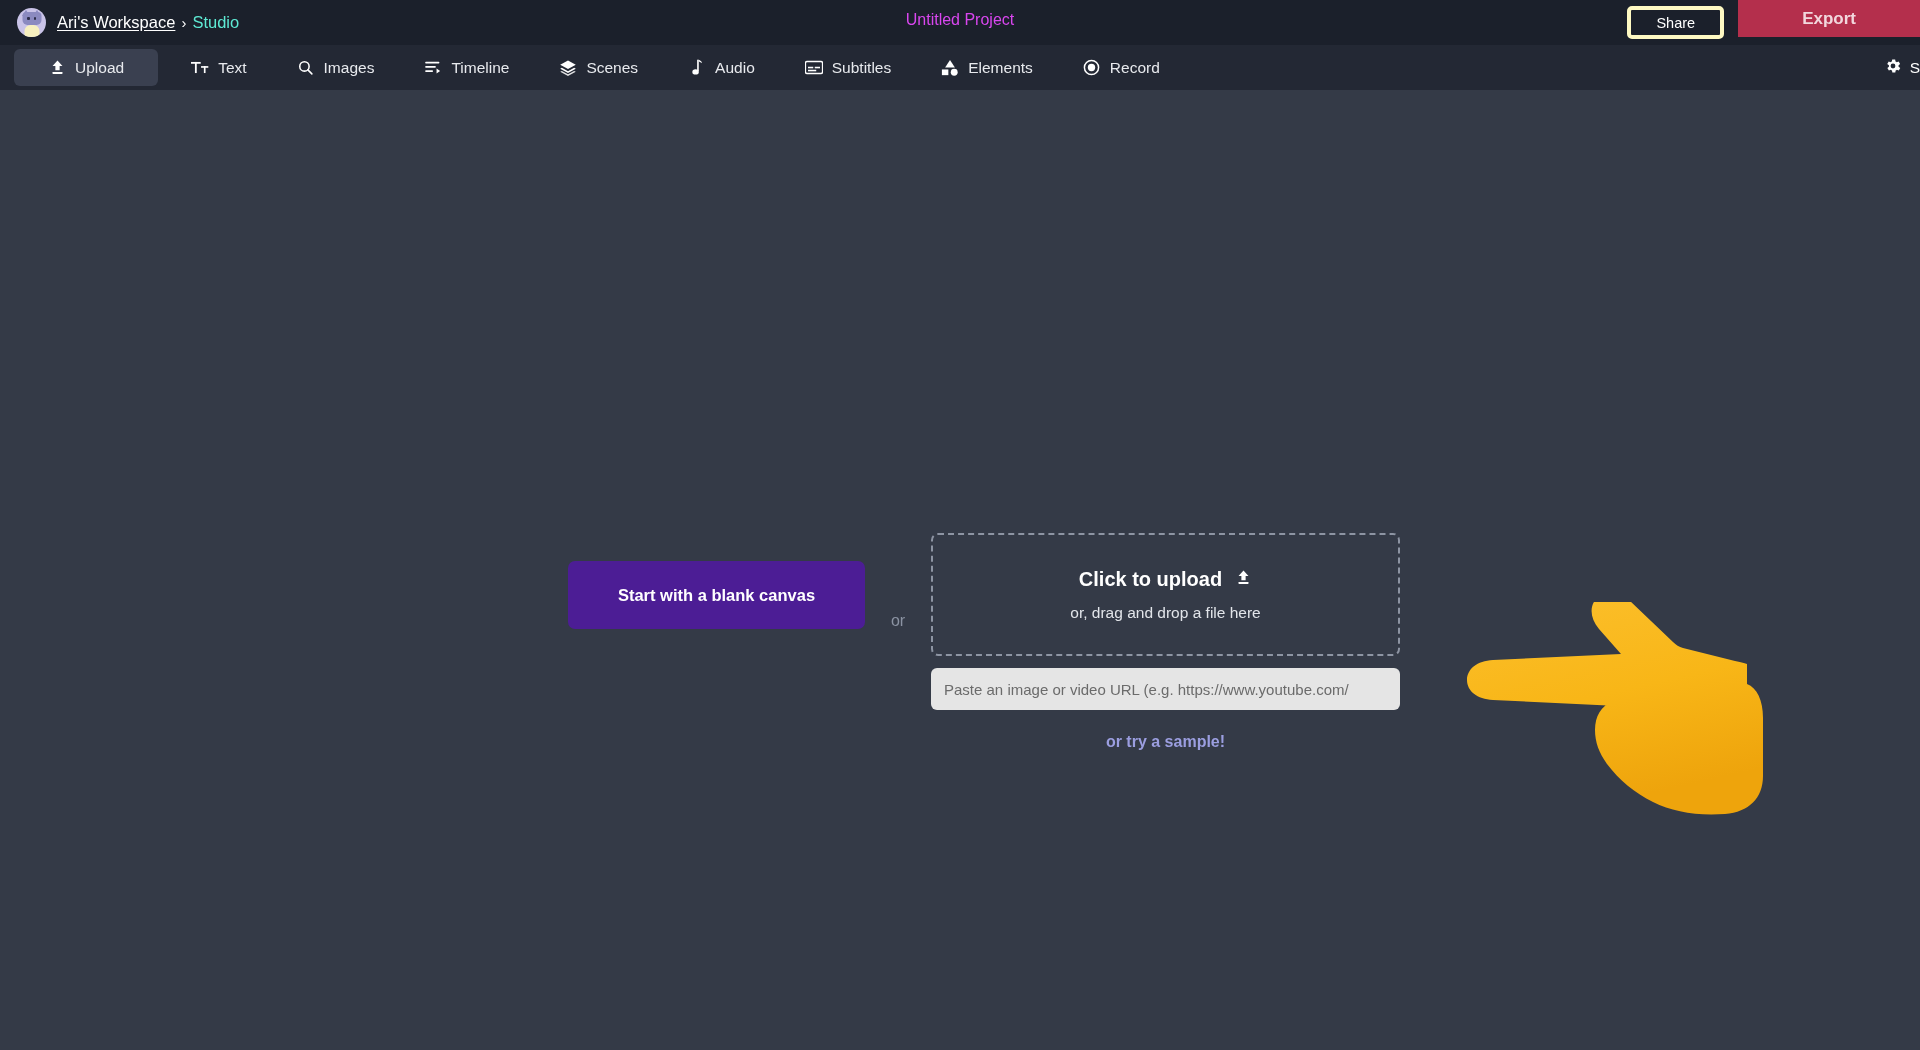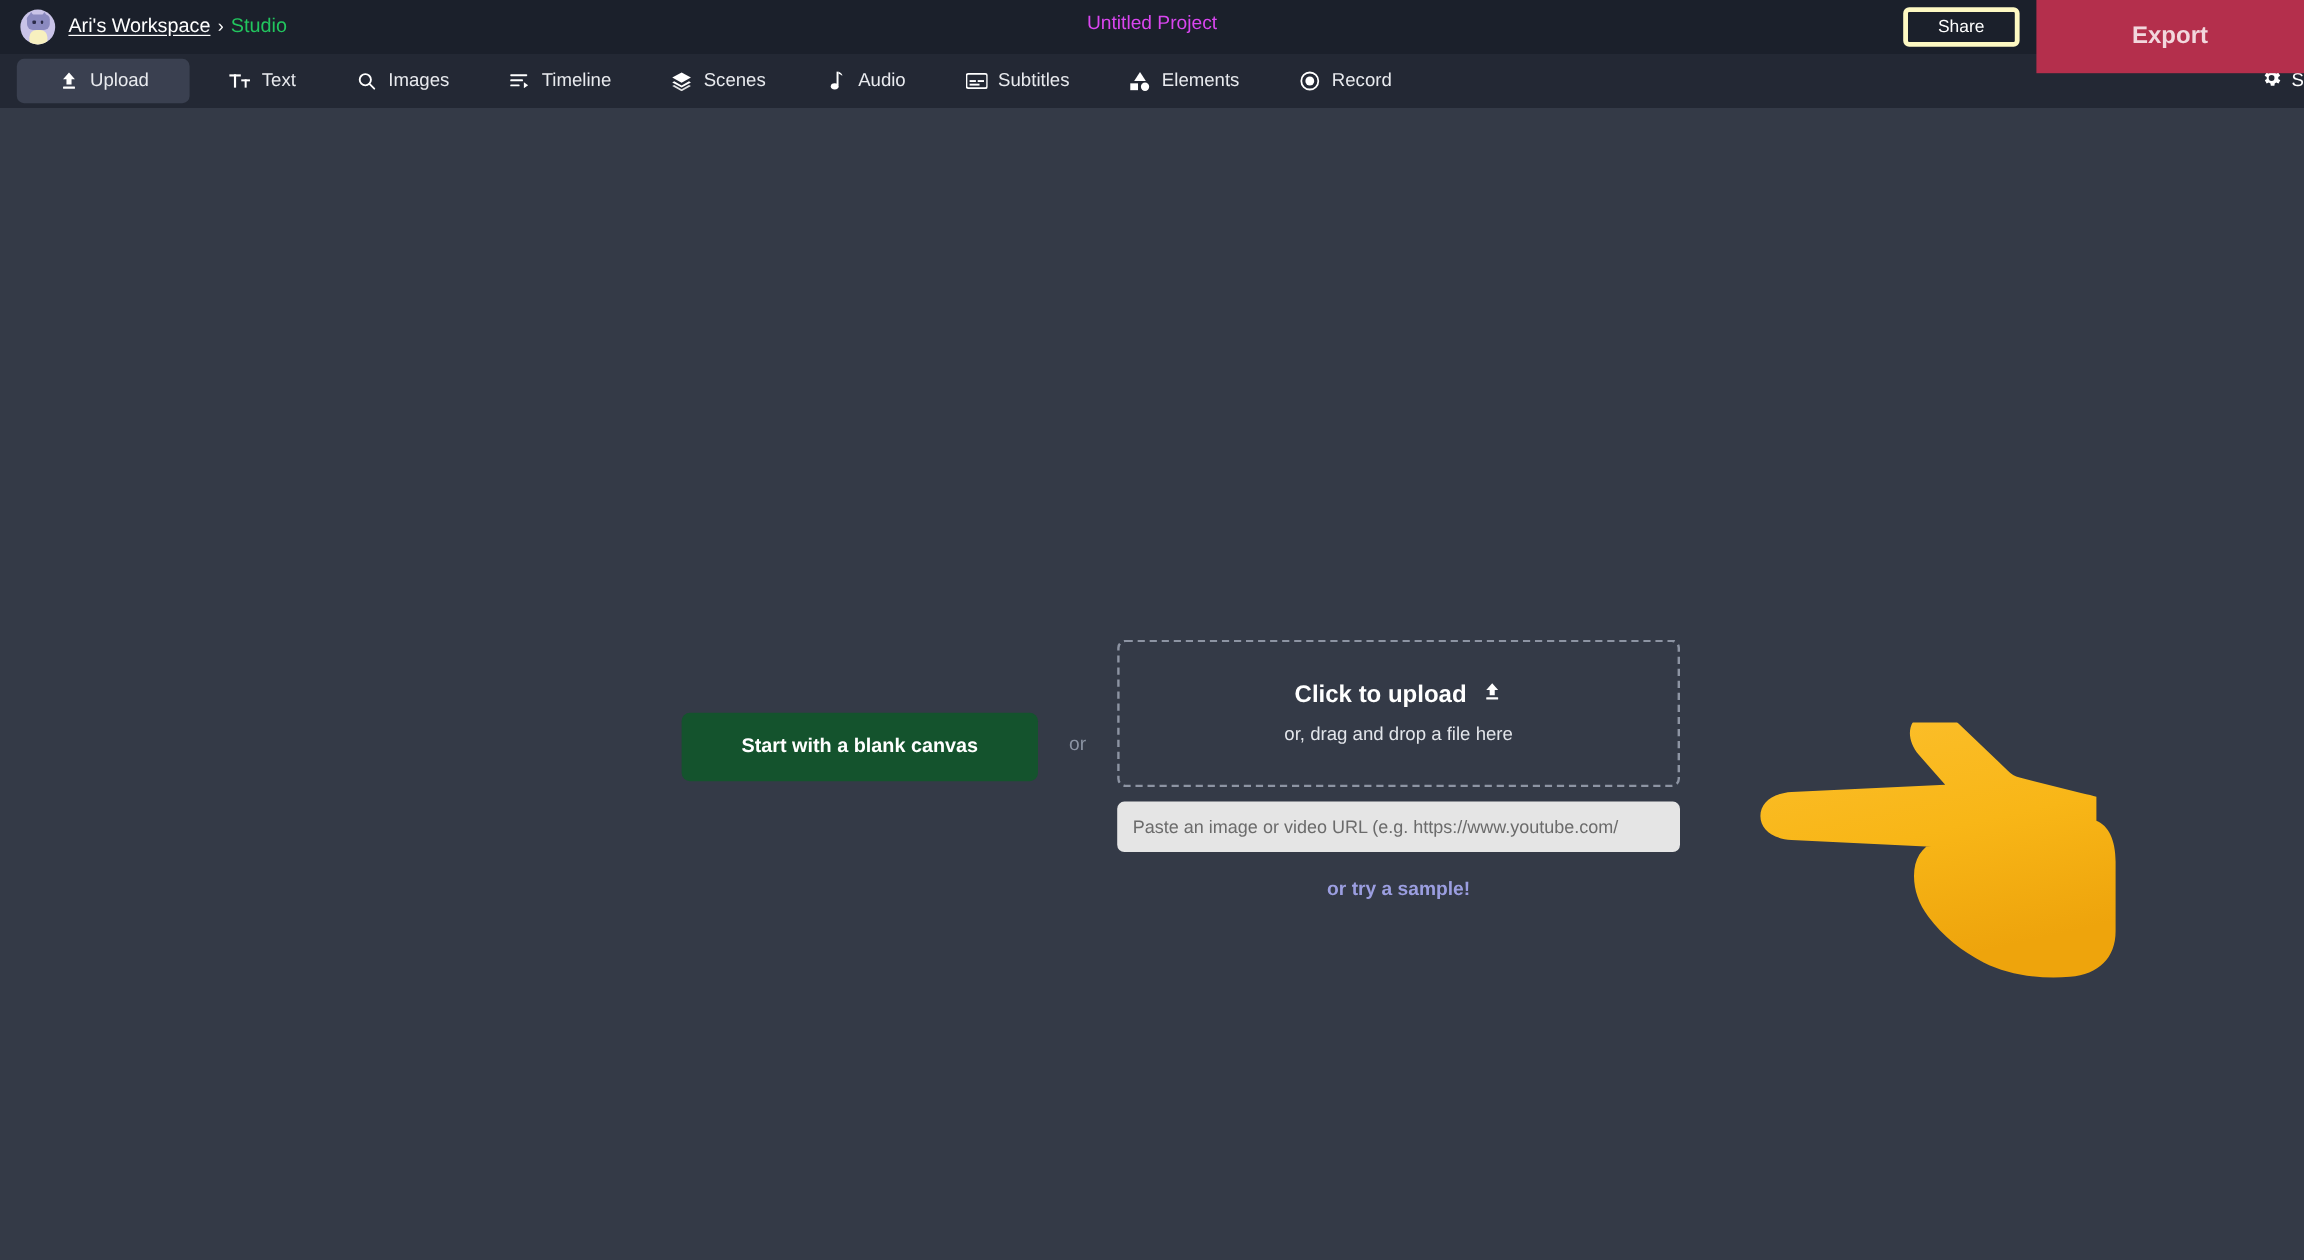--- a/index.html
+++ b/index.html
@@ -95,21 +95,21 @@
     gap: 6px;
     white-space: nowrap;
   }
   .breadcrumb .ws {
     text-decoration: underline;
     text-underline-offset: 2px;
     cursor: pointer;
     font-weight: 400;
   }
   .breadcrumb .sep { color: #ffffff; font-size: 15px; }
-  .breadcrumb .cur { color: #22c55e; }
+  .breadcrumb .cur { color: #5eead4; }
 
   .project-title {
     position: absolute;
     left: 0; right: 0;
     top: 11px;
     margin: 0 auto;
     width: 400px;
     text-align: center;
     font-size: 16px;
     color: #d946ef;
@@ -131,26 +131,26 @@
     border: 4px solid #fef9c3;
     border-radius: 5px;
     color: #ffffff;
     font-size: 14.5px;
     font-family: inherit;
     cursor: pointer;
     display: flex;
     align-items: center;
   }
   .btn-export {
-    height: 61px;
-    padding: 0 80px;
+    height: 37px;
+    padding: 0 64px;
     background: #b42f4c;
     border: none;
     color: #f2d7dd;
-    font-size: 20px;
+    font-size: 17px;
     font-weight: bold;
     font-family: inherit;
     cursor: pointer;
     display: flex;
     align-items: center;
     justify-content: center;
   }
 
   
   .tabbar {
@@ -223,30 +223,30 @@
     position: absolute;
     left: 568px;
     top: 443px;
     display: flex;
     align-items: flex-start;
     gap: 0;
   }
 
   .btn-blank {
     width: 297px;
-    height: 57px;
-    background: #14532d;
+    height: 68px;
+    background: #4c1d95;
     border: none;
     border-radius: 7px;
     color: #ffffff;
     font-size: 16.5px;
     font-weight: bold;
     font-family: inherit;
     cursor: pointer;
-    margin-top: 61px;
+    margin-top: 28px;
   }
 
   .or-word {
     width: 66px;
     text-align: center;
     color: #8b93a3;
     font-size: 16px;
     margin-top: 79px;
   }
 

